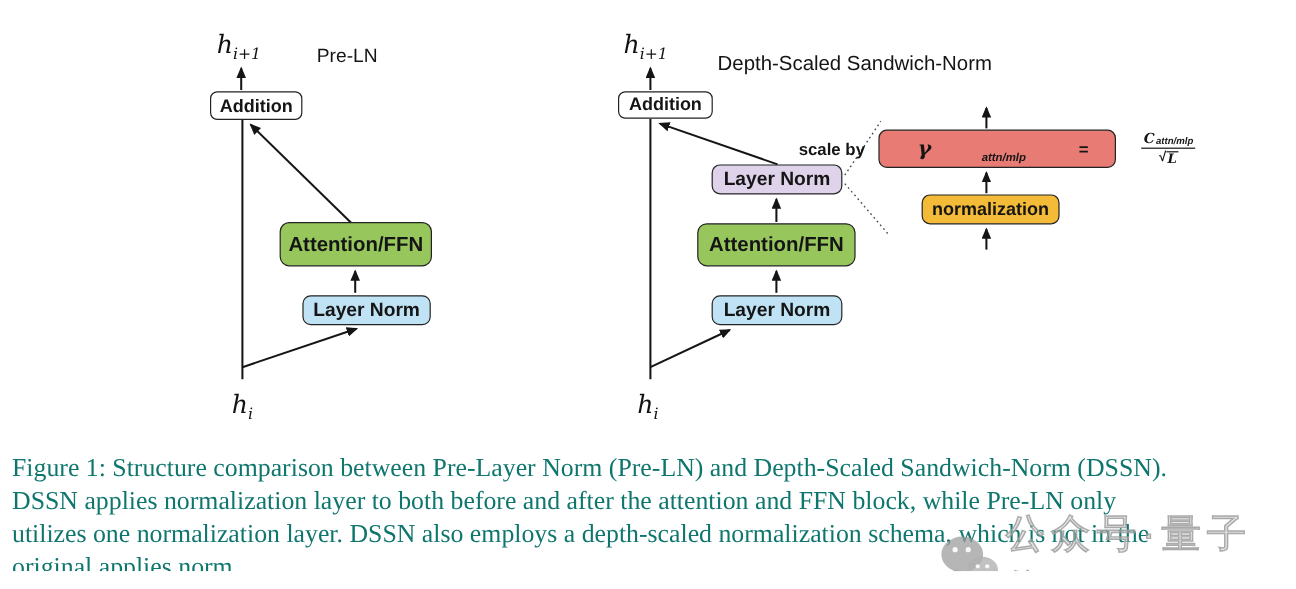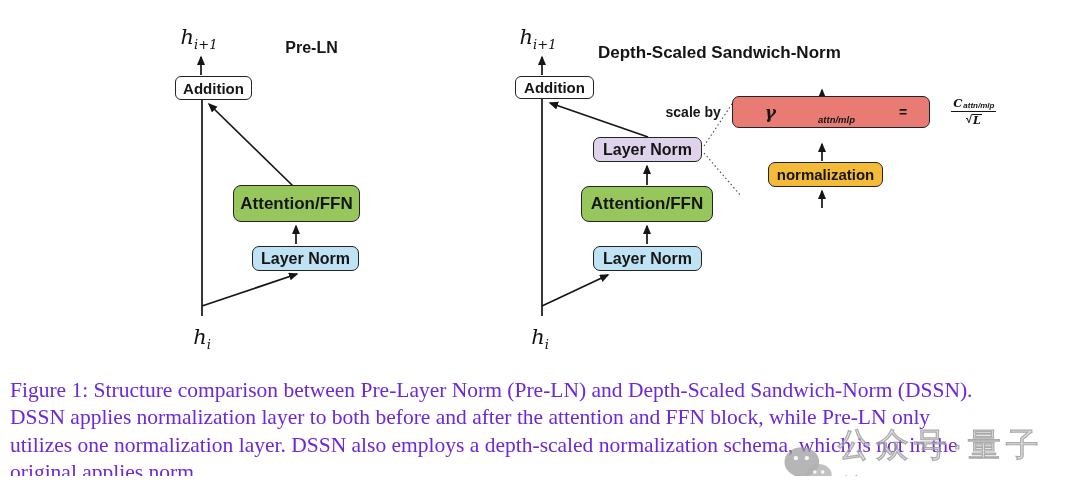--- a/index.html
+++ b/index.html
@@ -8,40 +8,40 @@
   .wires{position:absolute;left:0;top:0;width:1080px;height:491px;}
   .box{position:absolute;display:flex;align-items:center;justify-content:center;
        box-sizing:border-box;border:1.7px solid #232323;border-radius:7px;
        font-weight:bold;color:#151515;background:#fff;white-space:nowrap;}
   .box-addition{border-radius:6px;font-size:15px;margin-left:12px;}
   .box-attn{background:#97c75c;border-radius:8px;font-size:17px;}
   .box-ln-blue{background:#bfe2f5;font-size:16px;}
   .box-ln-purple{background:#ded3ea;font-size:16px;}
   .box-scale{background:#e87b74;font-size:14px;gap:4px;padding:0 8px;}
   .box-norm{background:#f3bb37;font-size:15px;}
-  .diagram-title{position:absolute;font-weight:bold;color:#151515;text-align:center;
+  .diagram-title{position:absolute;font-weight:normal;color:#151515;text-align:left;
        font-size:16px;white-space:nowrap;}
   .mathvar{position:absolute;font-family:"DejaVu Serif",serif;font-style:italic;
        font-size:21px;color:#111;text-align:center;white-space:nowrap;}
   .mathvar sub{font-size:0.62em;font-style:italic;}
   .gamma{font-family:"DejaVu Serif",serif;font-style:italic;font-weight:bold;
        font-size:17px;line-height:1;}
   .gsub{font-style:italic;font-weight:bold;font-size:9.5px;align-self:flex-end;
        margin-left:-2px;margin-bottom:2px;}
   .eq{font-weight:bold;font-size:14px;}
   .frac{display:inline-flex;flex-direction:column;align-items:center;line-height:1;}
   .frac .num{font-size:10.5px;font-weight:bold;border-bottom:1.3px solid #151515;
        padding:0 2px 1.5px;display:flex;align-items:flex-end;}
   .frac .num i{font-family:"DejaVu Serif",serif;font-size:11.5px;}
   .frac .num sub{font-size:8px;font-style:italic;margin-left:1px;}
   .frac .den{font-size:11px;font-weight:bold;padding-top:1.5px;display:flex;align-items:flex-start;}
   .frac .den .ovl{border-top:1.2px solid #151515;font-style:italic;
        font-family:"DejaVu Serif",serif;padding:0 1px;}
   .caption{position:absolute;left:10px;top:377px;width:1066px;
-       font-family:"Liberation Serif",serif;font-size:21.5px;line-height:27.4px;color:#6d28d9;}
+       font-family:"Liberation Serif",serif;font-size:21.5px;line-height:27.4px;color:#0f766e;}
   .watermark{position:absolute;left:783px;top:422px;display:flex;align-items:center;gap:5px;}
   .wm-text{font-size:33px;line-height:46px;letter-spacing:5px;
        color:rgba(190,190,190,0.45);-webkit-text-stroke:1.2px rgba(158,158,158,0.85);
        font-family:"Liberation Sans",sans-serif;}
 </style>
 </head>
 <body>
 
 <div class="page">
 
@@ -113,21 +113,21 @@
   <div class="box box-attn" style="left:581px;top:186px;width:132px;height:36px;">
     <span>Attention/FFN</span>
   </div>
 
   <div class="box box-ln-blue" style="left:593px;top:246px;width:109px;height:25px;">
     <span>Layer Norm</span>
   </div>
 
   <div class="mathvar" style="left:500px;top:325px;width:80px;"><span>h</span><sub>i</sub></div>
 
-  <div class="box box-scale" style="left:732px;top:96px;width:198px;height:32px;gap:44px;">
+  <div class="box box-scale" style="left:732px;top:108px;width:198px;height:32px;gap:44px;">
     <span>scale by</span>
     <span class="gamma">γ</span>
     <span class="gsub">attn/mlp</span>
     <span class="eq">=</span>
     <span class="frac">
       <span class="num">
           <i>C</i>
           <sub>attn/mlp</sub>
         </span>
       <span class="den">

